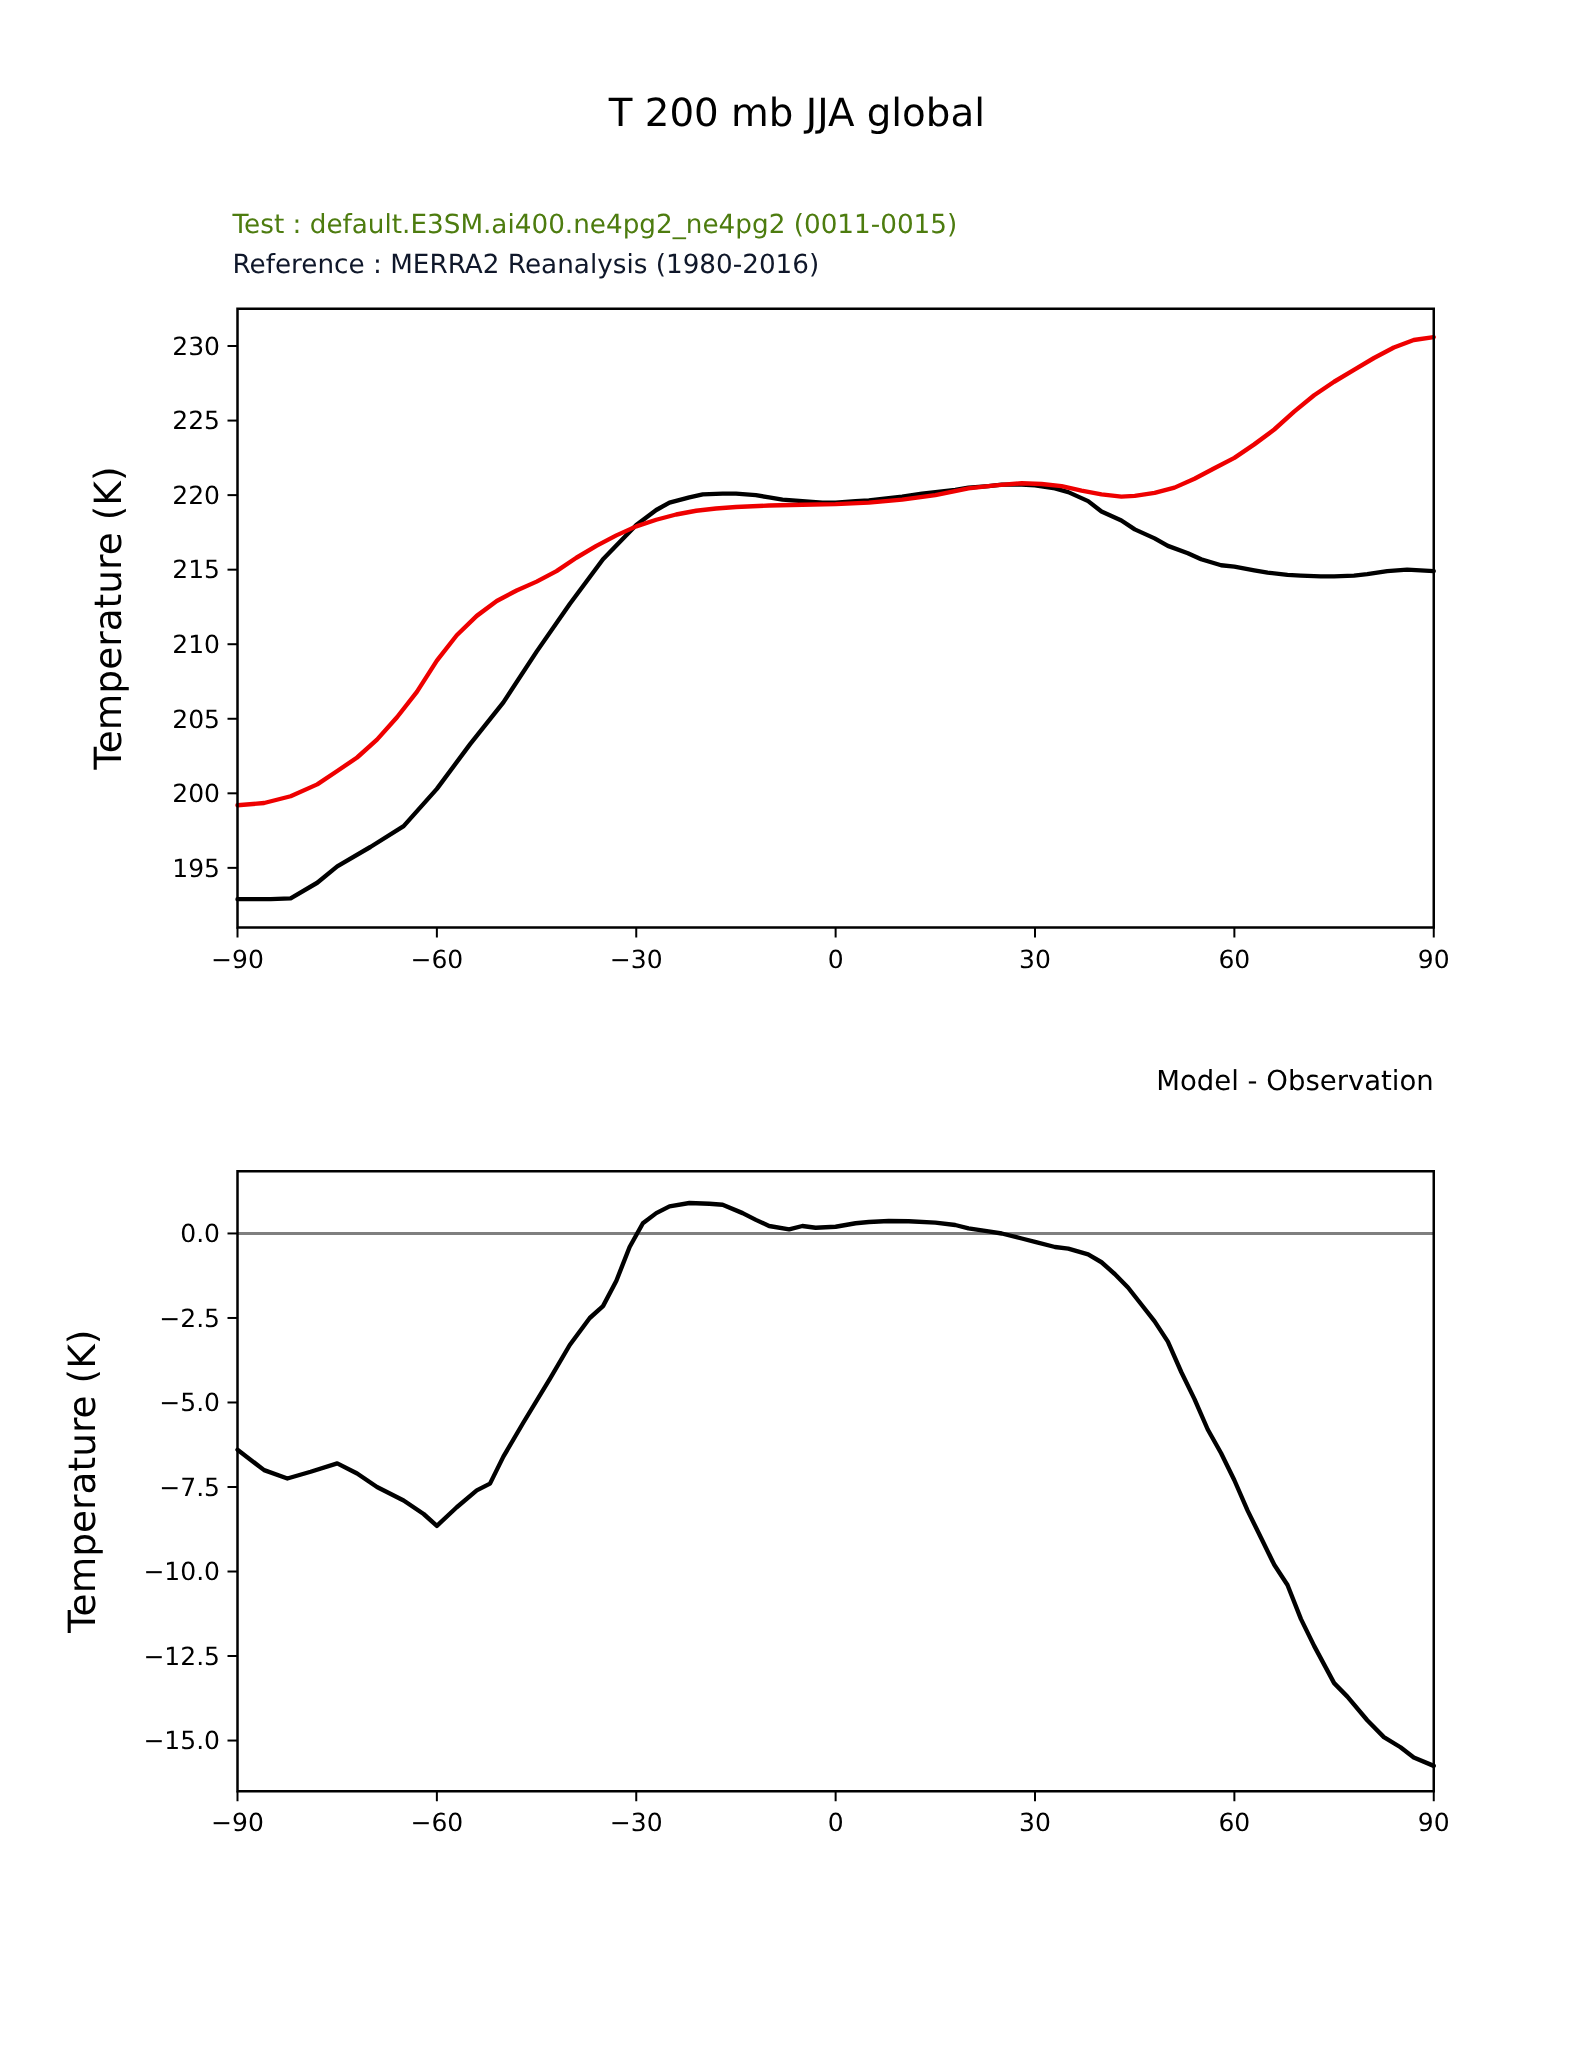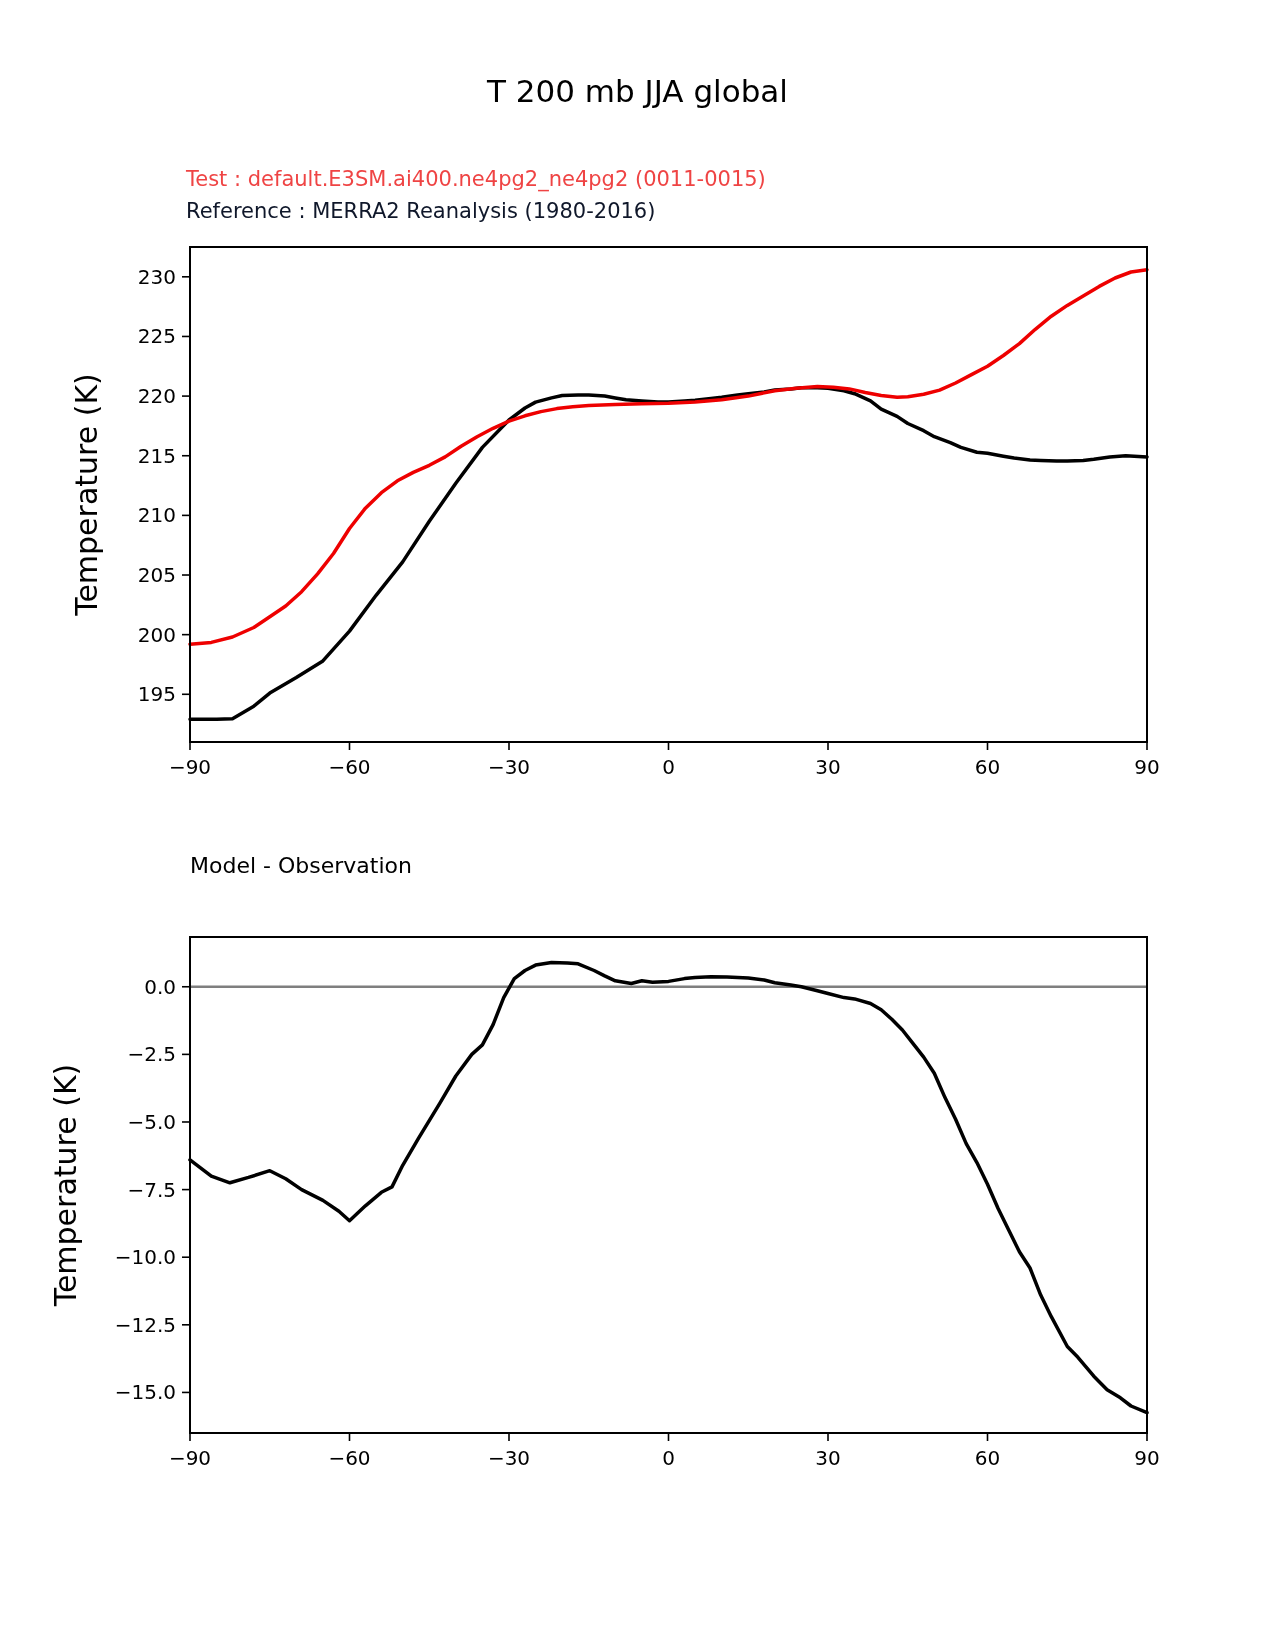--- a/index.html
+++ b/index.html
@@ -15,30 +15,30 @@
     position:absolute;left:0;top:73px;width:1275px;
     text-align:center;font-size:31px;color:#000;
   }
   .legend-line{
     position:absolute;left:186px;font-size:21px;white-space:nowrap;
   }
   .legend-test{top:167px;}
   .legend-ref{top:199px;}
   .subplot-title{
     position:absolute;left:190px;top:853px;width:957px;
-    text-align:left;font-size:22px;color:#000;
+    text-align:right;font-size:22px;color:#000;
   }
   svg{position:absolute;left:0;top:0;}
 </style>
 </head>
 <body>
 
 <div class="page">
   <div class="fig-title">T 200 mb JJA global</div>
-  <div class="legend-line legend-test" style="color: #ef4444;">Test : default.E3SM.ai400.ne4pg2_ne4pg2 (0011-0015)</div>
+  <div class="legend-line legend-test" style="color: #4d7c0f;">Test : default.E3SM.ai400.ne4pg2_ne4pg2 (0011-0015)</div>
   <div class="legend-line legend-ref" style="color: #0f172a;">Reference : MERRA2 Reanalysis (1980-2016)</div>
   <div class="subplot-title">Model - Observation</div>
   <svg id="plots" width="1275" height="1650" viewBox="0 0 1275 1650">
       <g>
         <polyline points="190.0,719.3 216.6,719.3 232.5,718.7 253.8,706.2 269.8,693.1 296.3,677.6 322.9,660.9 349.5,631.1 376.1,595.3 402.7,561.9 429.3,521.3 455.8,483.2 482.4,447.4 509.0,420.0 525.0,408.0 535.6,402.1 551.5,397.9 562.2,395.5 578.1,394.9 588.8,394.9 604.7,396.1 615.3,397.9 626.0,399.7 641.9,400.9 657.9,402.1 668.5,402.1 684.5,400.9 695.1,400.3 711.0,398.5 721.7,397.3 737.6,394.9 748.3,393.7 764.2,391.9 774.8,390.1 790.8,388.9 801.4,387.7 817.4,387.7 828.0,388.3 844.0,390.7 854.6,393.7 870.5,400.9 881.2,409.2 897.1,416.4 907.8,423.5 923.7,430.7 934.3,436.7 950.3,442.6 960.9,447.4 976.9,452.2 987.5,453.3 1003.4,456.3 1014.1,458.1 1030.0,459.9 1040.7,460.5 1056.6,461.1 1067.3,461.1 1083.2,460.5 1093.8,459.3 1109.8,456.9 1125.7,455.7 1147.0,456.9" fill="none" stroke="#000000" stroke-width="3.5" stroke-linejoin="round" stroke-linecap="round"></polyline>
         <polyline points="190.0,644.2 211.3,642.4 232.5,637.0 253.8,627.5 269.8,616.8 285.7,606.0 301.6,591.7 317.6,573.8 333.5,553.5 349.5,528.5 365.4,508.2 381.4,492.7 397.4,480.8 413.3,472.4 429.3,465.3 445.2,456.9 461.1,446.2 477.1,436.7 493.1,428.3 509.0,421.1 525.0,415.8 540.9,411.6 556.9,408.6 572.8,406.8 588.8,405.6 615.3,404.4 641.9,403.8 668.5,403.3 695.1,402.1 721.7,399.7 748.3,396.1 774.8,390.7 796.1,388.3 817.4,386.6 833.3,387.2 849.3,388.9 865.2,392.5 881.2,395.5 897.1,397.3 907.8,396.7 923.7,394.3 939.6,390.1 955.6,383.0 971.5,374.6 987.5,366.3 1003.4,355.5 1019.4,343.6 1035.3,329.3 1051.3,316.2 1067.3,305.4 1083.2,295.9 1099.2,286.4 1115.1,278.0 1131.0,272.0 1147.0,269.7" fill="none" stroke="#ee0000" stroke-width="3.5" stroke-linejoin="round" stroke-linecap="round"></polyline>
         <rect x="190" y="247" width="957" height="495" fill="none" stroke="#000" stroke-width="2"></rect>
         <line x1="190" x2="190" y1="742" y2="750" stroke="#000" stroke-width="1.6"></line>
         <text x="190" y="774" text-anchor="middle" font-size="20" fill="#000">−90</text>
         <line x1="349.5" x2="349.5" y1="742" y2="750" stroke="#000" stroke-width="1.6"></line>

